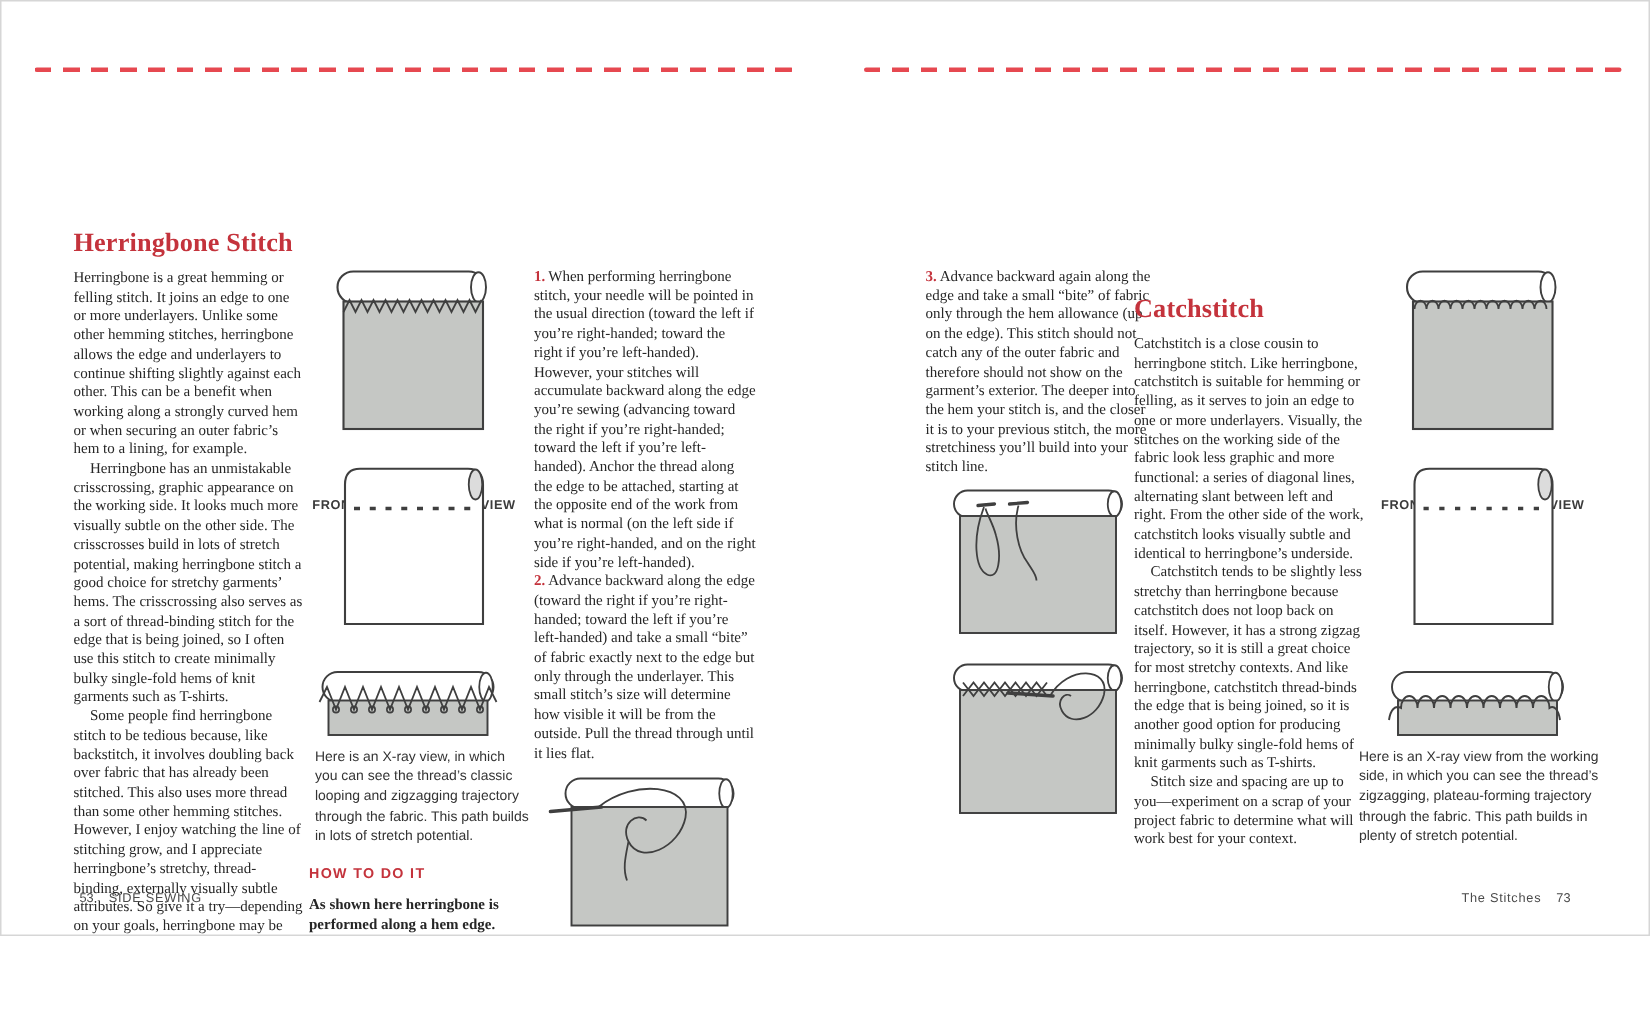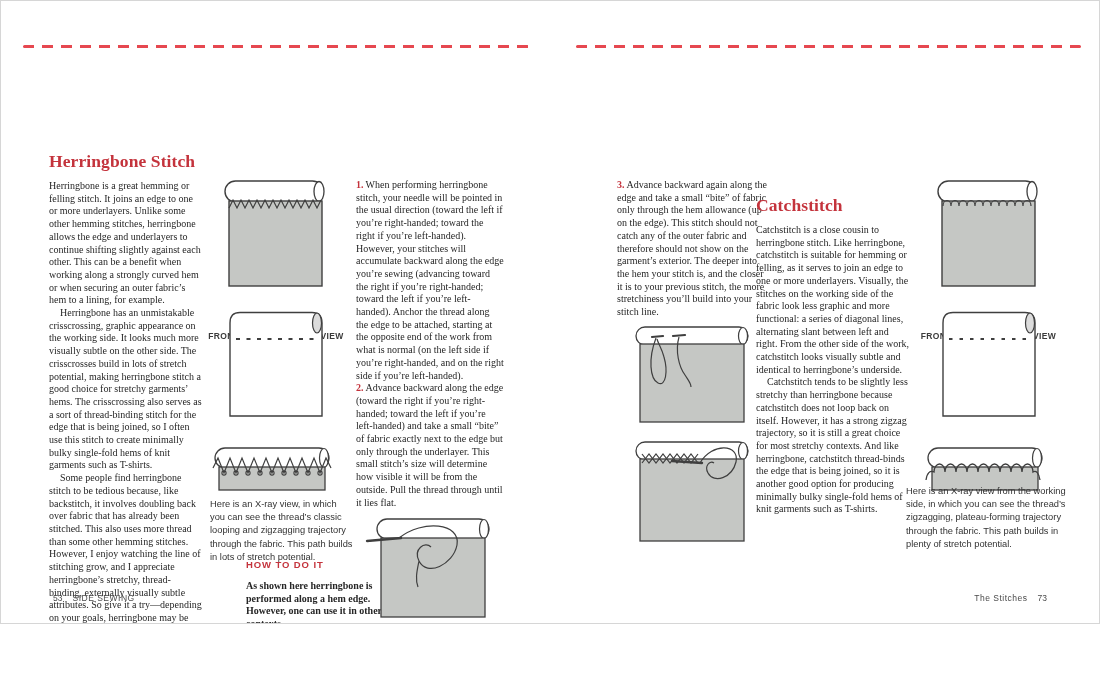--- a/index.html
+++ b/index.html
@@ -95,21 +95,21 @@
             <circle cx="50" cy="28" r="2.1"></circle>
             <circle cx="62" cy="28" r="2.1"></circle>
             <circle cx="74" cy="28" r="2.1"></circle>
             <circle cx="86" cy="28" r="2.1"></circle>
             <circle cx="98" cy="28" r="2.1"></circle>
             <circle cx="110" cy="28" r="2.1"></circle>
         </g>
       </svg>
     </figure>
     <div class="sans-note abs" style="left:6px;top:319px;width:143px;">Here is an X-ray view, in which you can see the thread’s classic looping and zigzagging trajectory through the fabric. This path builds in lots of stretch potential.</div>
-    <div class="abs" style="left:2px;top:380px;width:142px;margin-left:40px;">
+    <div class="abs" style="left:2px;top:398px;width:142px;">
       <h2 class="howto-head">HOW TO DO IT</h2>
       <p class="col" style="position:static;font-size:10px;line-height:12.7px;font-weight:bold;">As shown here herringbone is performed along a hem edge. However, one can use it in other contexts.</p>
     </div>
   </div>
 
   <div class="col abs" style="left:355px;top:178px;width:148px;">
     <p class="step"><span class="step-num">1.</span><span>When performing herringbone stitch, your needle will be pointed in the usual direction (toward the left if you’re right-handed; toward the right if you’re left-handed). However, your stitches will accumulate backward along the edge you’re sewing (advancing toward the right if you’re right-handed; toward the left if you’re left-handed). Anchor the thread along the edge to be attached, starting at the opposite end of the work from what is normal (on the left side if you’re right-handed, and on the right side if you’re left-handed).</span></p>
     <p class="step"><span class="step-num">2.</span><span>Advance backward along the edge (toward the right if you’re right-handed; toward the left if you’re left-handed) and take a small “bite” of fabric exactly next to the edge but only through the underlayer. This small stitch’s size will determine how visible it will be from the outside. Pull the thread through until it lies flat.</span></p>
     <figure class="fig" style="margin-top:8px;">
       <svg width="130" height="102" viewBox="0 0 130 102">
@@ -144,20 +144,21 @@
         <path fill="none" stroke="#3f3f3f" stroke-width="1.2" d="M72 23 C84 2 112 4 108 22 C104 38 86 44 80 33 C76 26 82 20 86 23"></path>
         <line x1="44" y1="21" x2="74" y2="23" stroke="#3f3f3f" stroke-width="2.4" stroke-linecap="round"></line>
       </svg>
     </figure>
   </div>
 
   <div class="col body-col abs" style="left:755px;top:150px;width:154px;margin-top:44px;">
     <h1 class="sec-title">Catchstitch</h1>
     <p class="para">Catchstitch is a close cousin to herringbone stitch. Like herringbone, catchstitch is suitable for hemming or felling, as it serves to join an edge to one or more underlayers. Visually, the stitches on the working side of the fabric look less graphic and more functional: a series of diagonal lines, alternating slant between left and right. From the other side of the work, catchstitch looks visually subtle and identical to herringbone’s underside.</p>
     <p class="para">Catchstitch tends to be slightly less stretchy than herringbone because catchstitch does not loop back on itself. However, it has a strong zigzag trajectory, so it is still a great choice for most stretchy contexts. And like herringbone, catchstitch thread-binds the edge that is being joined, so it is another good option for producing minimally bulky single-fold hems of knit garments such as T-shirts.</p>
+    <p class="para">Stitch size and spacing are up to you—experiment on a scrap of your project fabric to determine what will work best for your context.</p>
   </div>
 
   <div class="abs" style="left:905px;top:178px;width:165px;height:470px;">
     <figure class="fig abs" style="left:0;top:0;width:165px;">
       <svg width="108" height="110" viewBox="0 0 108 110">
         <rect x="3" y="2" width="98" height="21" rx="10.5" fill="#fff" stroke="#3f3f3f" stroke-width="1.4"></rect>
         <ellipse cx="97" cy="12.5" rx="5" ry="10" fill="#fff" stroke="#3f3f3f" stroke-width="1.3"></ellipse>
         <rect x="7" y="22" width="93" height="85" fill="#c5c7c4" stroke="#3f3f3f" stroke-width="1.4"></rect>
         <path fill="none" stroke="#3f3f3f" stroke-width="1.2" d="M8 27 a4 5.5 0 0 1 8 0 a4 5.5 0 0 1 8 0 a4 5.5 0 0 1 8 0 a4 5.5 0 0 1 8 0 a4 5.5 0 0 1 8 0 a4 5.5 0 0 1 8 0 a4 5.5 0 0 1 8 0 a4 5.5 0 0 1 8 0 a4 5.5 0 0 1 8 0 a4 5.5 0 0 1 8 0 a4 5.5 0 0 1 8 0"></path>
       </svg>
@@ -172,21 +173,21 @@
     </figure>
     <div class="caption abs" style="left:0;top:245px;width:165px;">BACK VIEW</div>
     <figure class="fig abs" style="left:0;top:266px;width:165px;">
       <svg width="132" height="48" viewBox="0 0 132 48">
         <rect x="5" y="3" width="114" height="20" rx="10" fill="#fff" stroke="#3f3f3f" stroke-width="1.3"></rect>
         <ellipse cx="114" cy="13" rx="4.5" ry="9.5" fill="#fff" stroke="#3f3f3f" stroke-width="1.2"></ellipse>
         <rect x="9" y="22" width="106" height="23" fill="#c5c7c4" stroke="#3f3f3f" stroke-width="1.3"></rect>
         <path fill="none" stroke="#3f3f3f" stroke-width="1.3" d="M3 35 C4 28 7 25 11 27 a5.5 8 0 0 1 11 0 a5.5 8 0 0 1 11 0 a5.5 8 0 0 1 11 0 a5.5 8 0 0 1 11 0 a5.5 8 0 0 1 11 0 a5.5 8 0 0 1 11 0 a5.5 8 0 0 1 11 0 a5.5 8 0 0 1 11 0 a5.5 8 0 0 1 11 0 C113 25 116 28 117 35"></path>
       </svg>
     </figure>
-    <div class="sans-note abs" style="left:0;top:306px;width:165px;">Here is an X-ray view from the working side, in which you can see the thread’s zigzagging, plateau-forming trajectory through the fabric. This path builds in plenty of stretch potential.</div>
+    <div class="sans-note abs" style="left:0;top:319px;width:165px;">Here is an X-ray view from the working side, in which you can see the thread’s zigzagging, plateau-forming trajectory through the fabric. This path builds in plenty of stretch potential.</div>
   </div>
 
   <div class="footer footer-left">
     <span class="pg">53</span><span>SIDE SEWING</span>
   </div>
   <div class="footer footer-right">
     <span>The Stitches</span><span class="pg">73</span>
   </div>
 
 </div>

